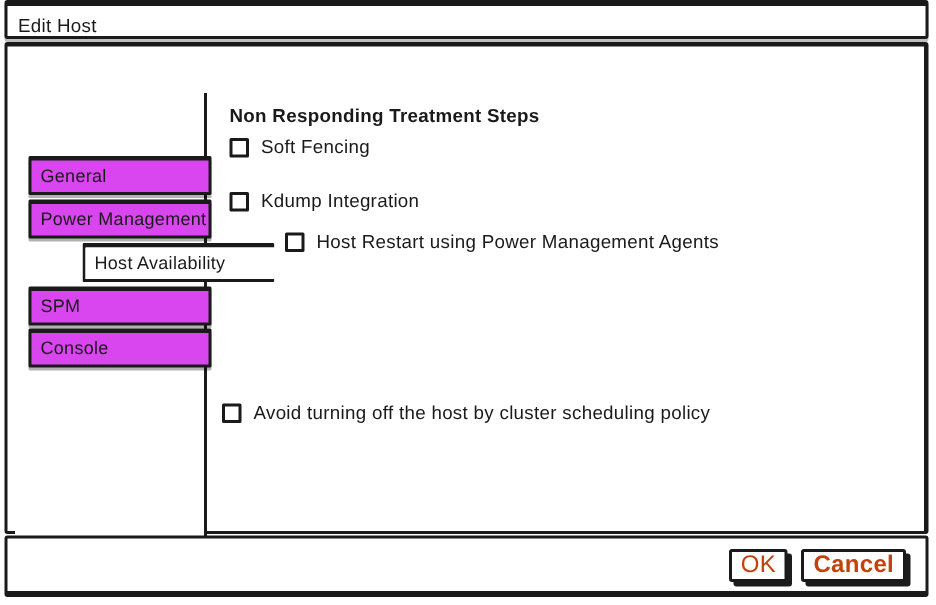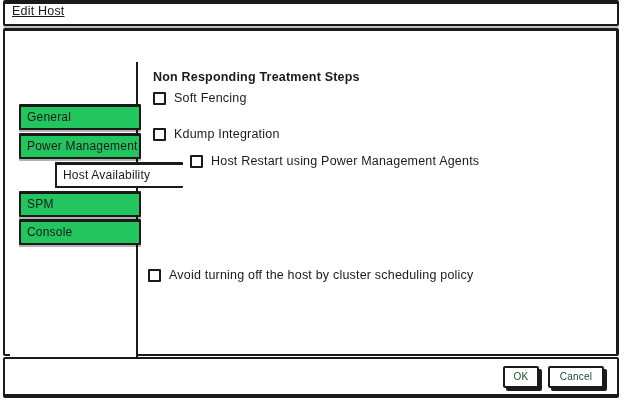--- a/index.html
+++ b/index.html
@@ -19,25 +19,24 @@
   
   .titlebar {
     position: absolute;
     left: 3px; top: 0;
     width: 616px; height: 26px;
     background: #ffffff;
     border: 2px solid #1a1a1a;
     border-top-width: 4px;
     border-radius: 2px;
     display: flex;
-    align-items: flex-start;
+    align-items: flex-end;
     padding-left: 7px;
     font-size: 12.5px;
     box-shadow: 0 2px 0 rgba(0,0,0,0.25);
-    text-decoration: underline;
   }
   
   .main {
     position: absolute;
     left: 3px; top: 28px;
     width: 616px; height: 328px;
     background: #ffffff;
     border: 2px solid #1a1a1a;
     border-top-width: 3px;
     border-right-width: 3px;
@@ -48,21 +47,21 @@
     left: 5px; top: 31px;
     width: 128px; height: 322px;
     border-right: 2px solid #1a1a1a;
     background: #ffffff;
   }
   .tab {
     position: absolute;
     left: 9px;
     width: 122px;
     height: 26px;
-    background: #22c55e;
+    background: #d946ef;
     border: 2px solid #1a1a1a;
     border-top-width: 3px;
     border-radius: 1px;
     font-size: 12px;
     line-height: 20px;
     padding-left: 6px;
     cursor: pointer;
     box-shadow: 0 2px 0 rgba(0,0,0,0.3);
   }
   .tab.selected {
@@ -123,31 +122,31 @@
     gap: 9px;
     padding-right: 13px;
   }
   .btn {
     height: 22px;
     background: #ffffff;
     border: 2px solid #1a1a1a;
     border-radius: 2px;
     box-shadow: 3px 3px 0 #1c1c1c;
     font-family: "Liberation Sans", sans-serif;
-    font-size: 10px;
+    font-size: 16px;
     letter-spacing: 0.2px;
-    color: #14532d;
+    color: #c2410c;
     display: flex;
     align-items: center;
     justify-content: center;
     cursor: pointer;
     padding: 0 6px;
   }
   .btn-ok { min-width: 36px; }
-  .btn-cancel { min-width: 56px; }
+  .btn-cancel { min-width: 56px; font-weight: bold; }
 </style>
 </head>
 <body>
 
 <div class="window">
 
   <div class="titlebar">
     <span>Edit Host</span>
   </div>
 

